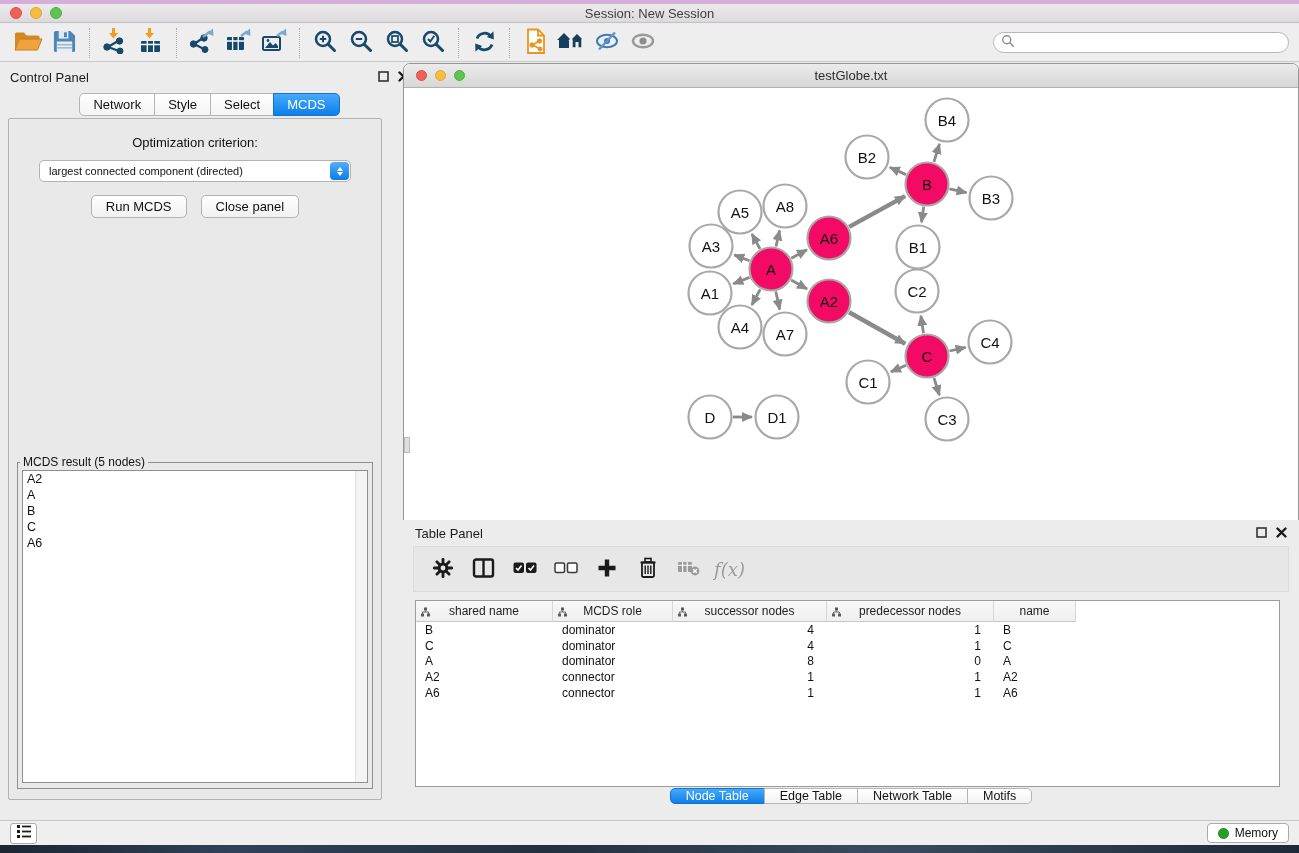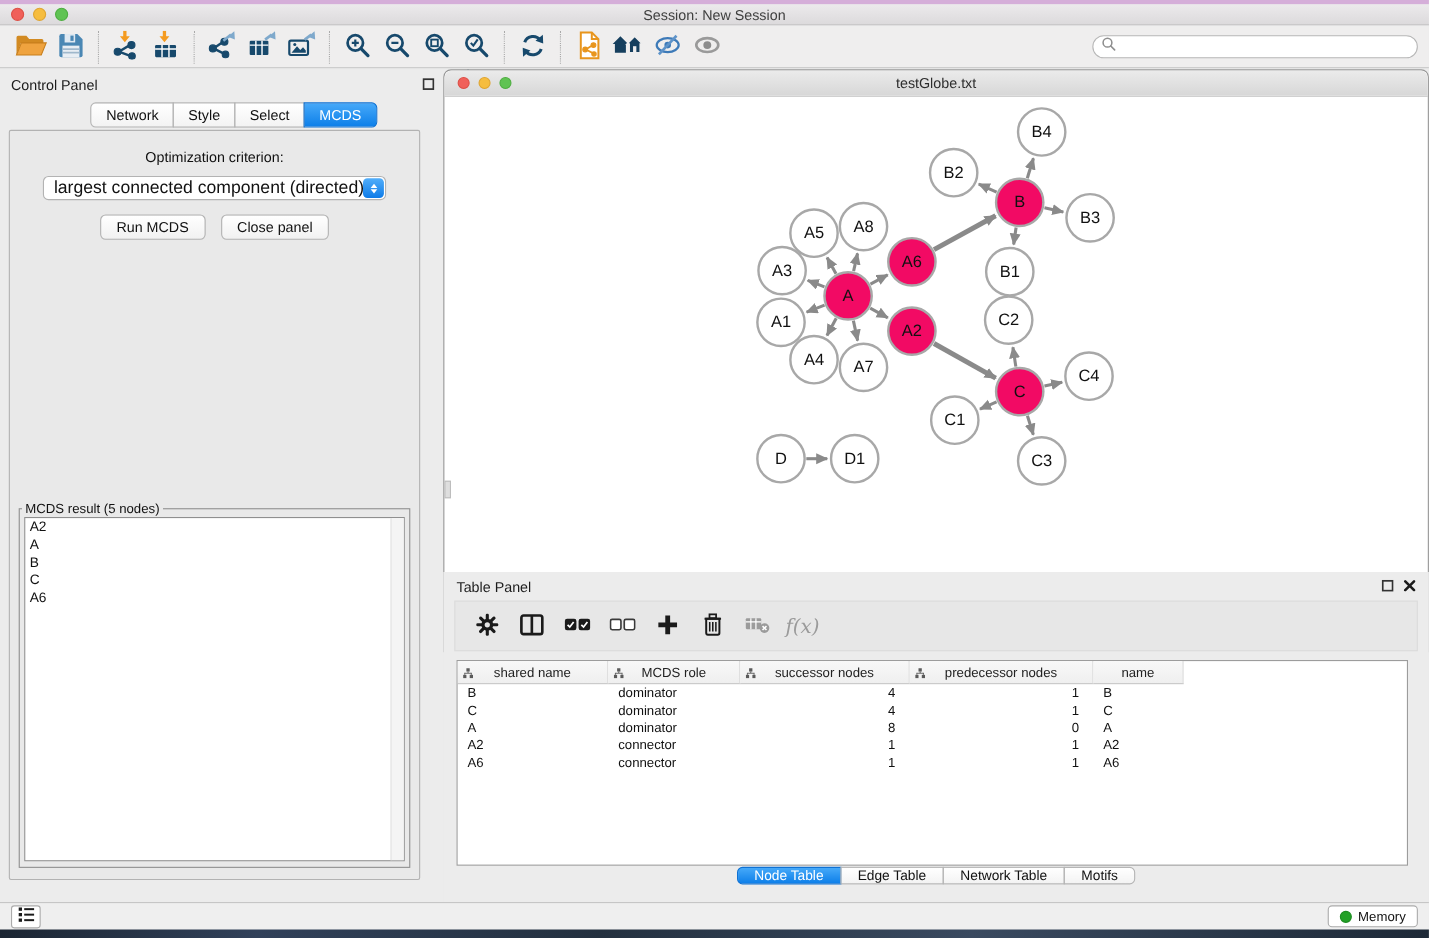--- a/index.html
+++ b/index.html
@@ -26,35 +26,35 @@
   .toolbar { position:absolute; top:24px; left:0; right:0; height:38px; background:#efeeee;
     border-bottom:1px solid #c9c9c9; display:flex; align-items:center; padding:0 10px; }
   .tb-btn { width:36px; height:34px; border:none; background:transparent; display:flex;
     align-items:center; justify-content:center; padding:0; cursor:default; }
   .tb-sep { width:1px; height:30px; border-left:1px dotted #a9a9a9; margin:0 7px; }
   .search { margin-left:auto; width:296px; height:21px; background:#fff; border:1px solid #b7b7b7;
     border-radius:11px; display:flex; align-items:center; padding:0 7px; }
   .search input { border:none; outline:none; flex:1; font-size:12px; background:transparent; font-family:"Liberation Sans",sans-serif; }
 
   
-  .control-panel { position:absolute; left:0; top:63px; width:426px; height:757px; background:#ececec; border-right:1px solid #0c4a6e; }
+  .control-panel { position:absolute; left:0; top:63px; width:426px; height:757px; background:#ececec; border-right:7px solid #0c4a6e; }
   .cp-head { display:flex; align-items:center; height:28px; padding:0 10px; font-size:13px; color:#1c1c1c; }
   .win-icons { margin-left:auto; display:flex; gap:9px; align-items:center; }
   .cp-tabs { display:flex; justify-content:center; margin-top:2px; }
   .seg-tab { padding:3px 13px; font-size:13px; color:#111; background:linear-gradient(#ffffff,#f3f3f3);
     border:1px solid #b5b5b5; margin-left:-1px; white-space:nowrap; }
   .seg-tab:first-child { border-radius:5px 0 0 5px; margin-left:0; }
   .seg-tab:last-child { border-radius:0 5px 5px 0; }
   .seg-tab.sel { background:linear-gradient(#46a9f9,#0d7fe9); color:#fff; border-color:#0f72d4; }
   .cp-box { position:absolute; left:8px; top:55px; width:374px; height:682px; border:1px solid #b2b2b2;
     background:#e9e9e9; border-radius:2px; }
   .opt-label { text-align:center; margin-top:16px; font-size:13px; color:#111; }
   .combo { width:312px; height:22px; margin:10px auto 0; background:#fff; border:1px solid #b3b3b3;
     border-radius:5px; position:relative; display:flex; align-items:center; }
-  .combo-text { font-size:16px; color:#111; padding-left:9px; white-space:nowrap; }
+  .combo-text { font-size:11px; color:#111; padding-left:9px; white-space:nowrap; }
   .combo-step { position:absolute; right:1px; top:1px; width:19px; height:18px; border-radius:4px;
     background:linear-gradient(#52aefa,#0d7bE8); display:flex; flex-direction:column; align-items:center; justify-content:center; gap:1px; }
   .combo-step i { display:block; width:0; height:0; border-left:3.5px solid transparent; border-right:3.5px solid transparent; }
   .combo-step .up { border-bottom:4px solid #fff; }
   .combo-step .down { border-top:4px solid #fff; }
   .cp-btnrow { display:flex; justify-content:center; gap:14px; margin-top:13px; }
   .mac-btn { font-family:"Liberation Sans",sans-serif; font-size:13px; color:#111; padding:3px 14px;
     background:linear-gradient(#ffffff,#f1f1f1); border:1px solid #b3b3b3; border-radius:5px; }
   fieldset.result { position:absolute; left:8px; right:8px; top:336px; height:334px; margin:0; padding:0;
     border:1px solid #8f8f8f; }

